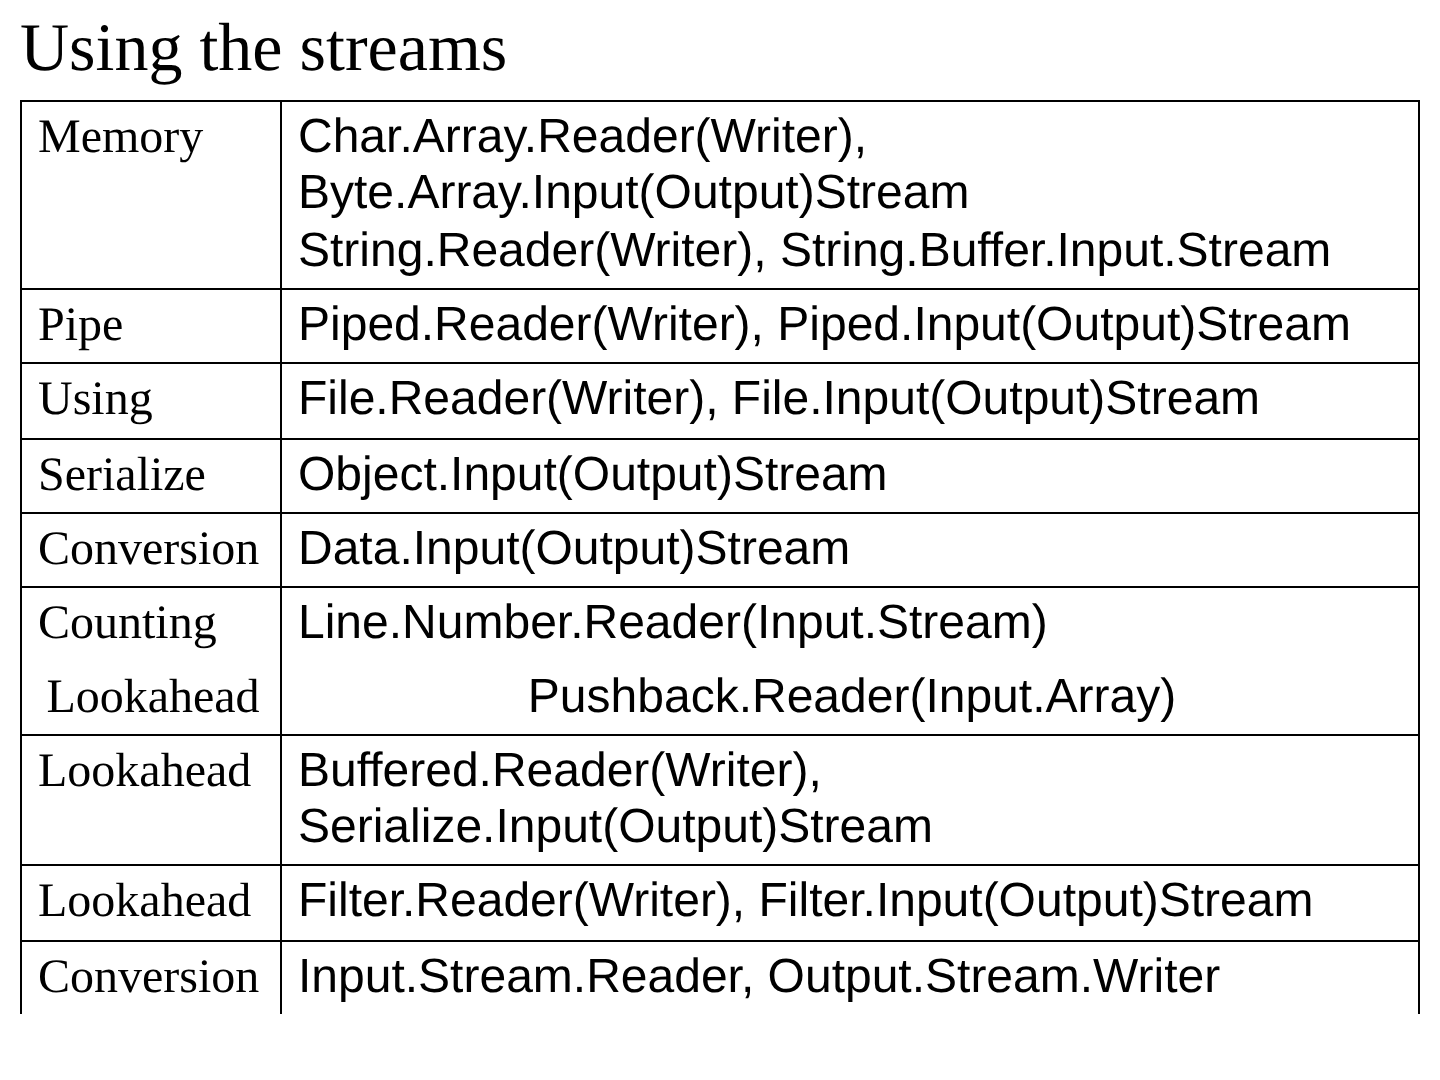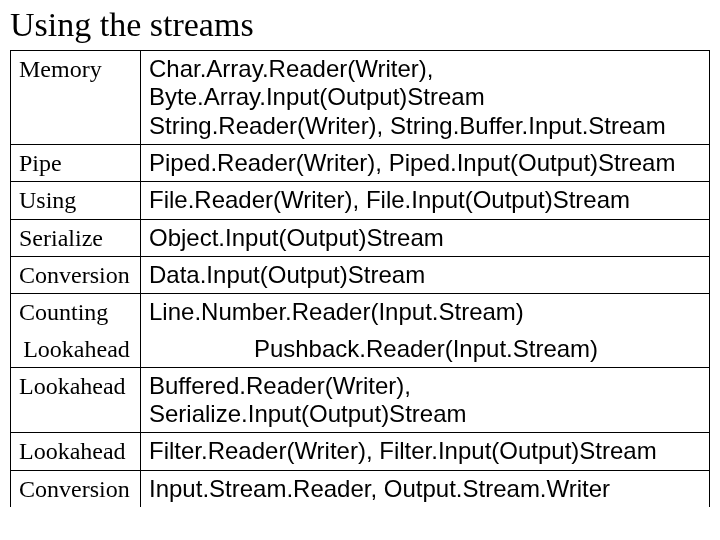--- a/index.html
+++ b/index.html
@@ -81,21 +81,21 @@
       <tr>
         <td class="cat">Conversion</td>
         <td class="val">Data.Input(Output)Stream</td>
       </tr>
       <tr class="merge-down">
         <td class="cat">Counting</td>
         <td class="val">Line.Number.Reader(Input.Stream)</td>
       </tr>
       <tr class="merge-up">
         <td class="cat">Lookahead</td>
-        <td class="val">Pushback.Reader(Input.Stream)</td>
+        <td class="val">Pushback.Reader(Input.Array)</td>
       </tr>
       <tr>
         <td class="cat">Lookahead</td>
         <td class="val">Buffered.Reader(Writer), Serialize.Input(Output)Stream</td>
       </tr>
       <tr>
         <td class="cat">Lookahead</td>
         <td class="val">Filter.Reader(Writer), Filter.Input(Output)Stream</td>
       </tr>
       <tr class="no-bottom">

